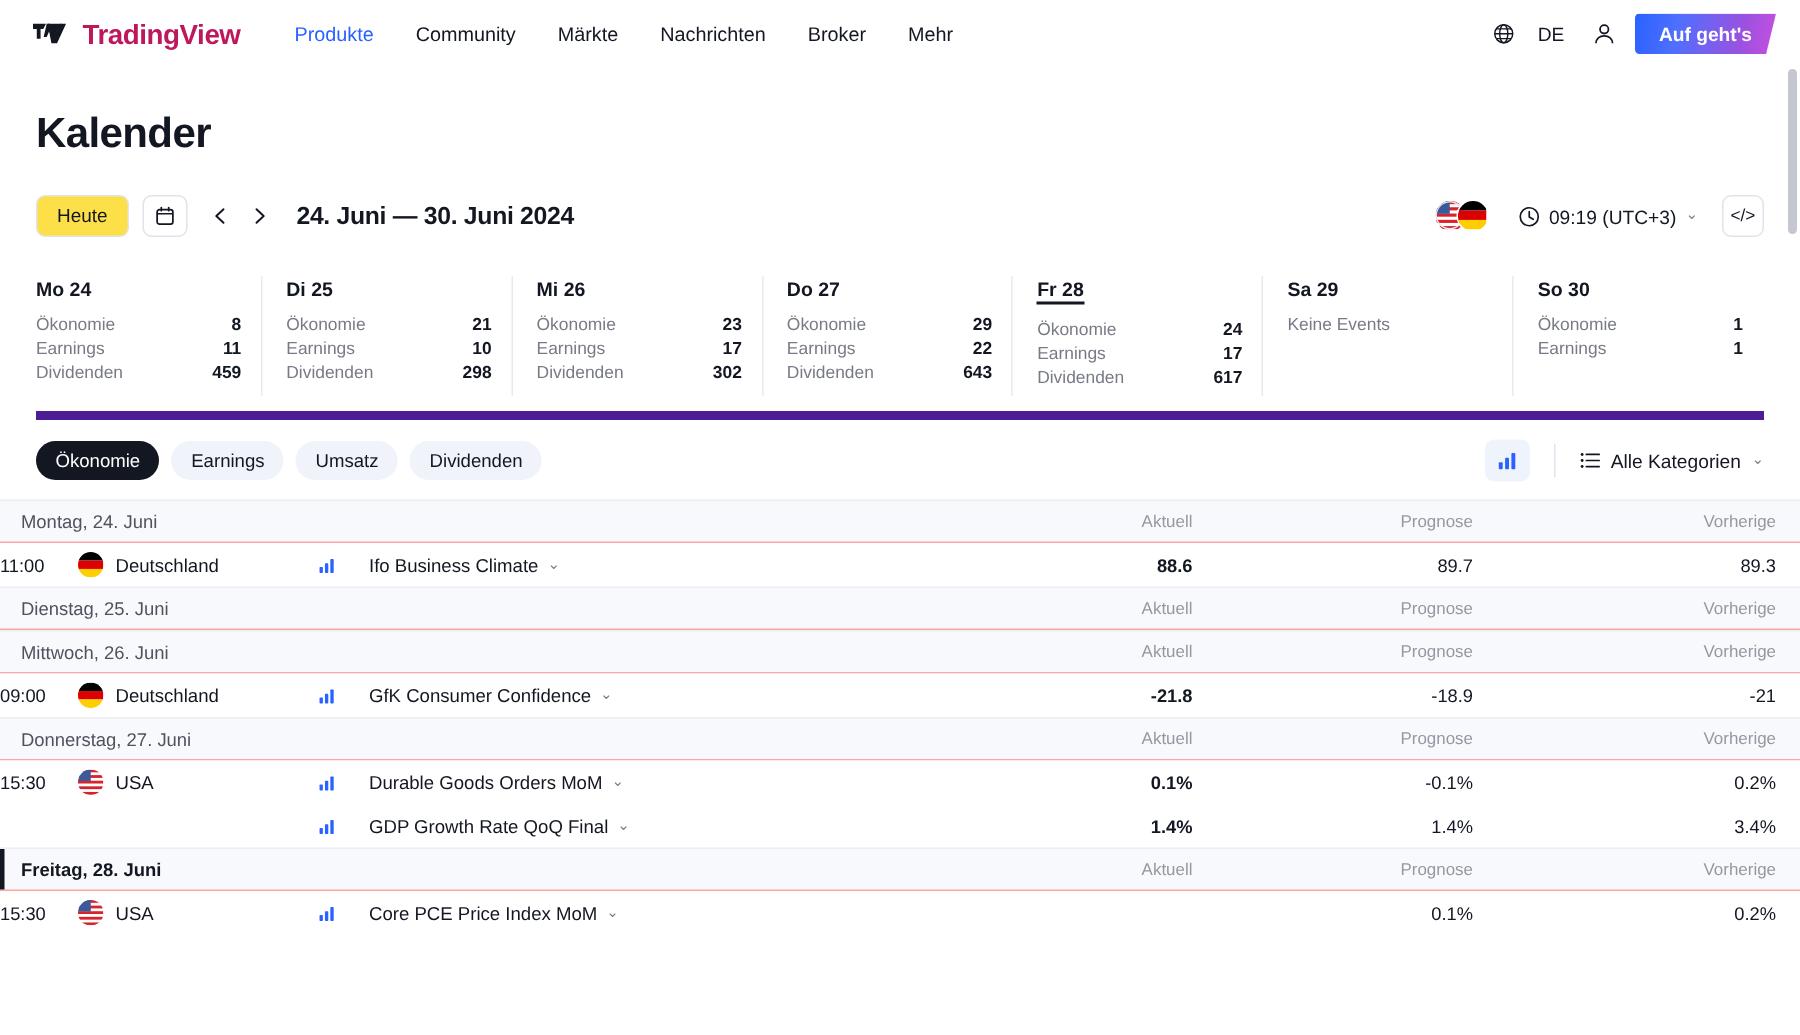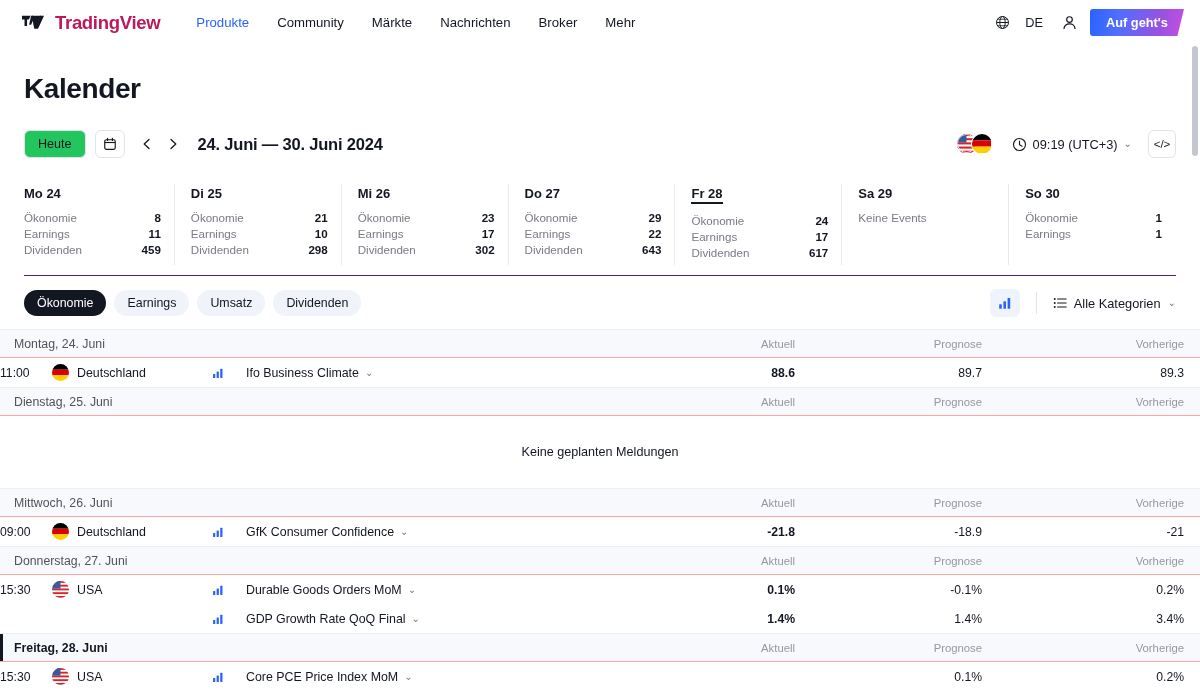--- a/index.html
+++ b/index.html
@@ -74,21 +74,21 @@
   }
 
   
   .toolbar {
     display: flex; align-items: center;
     margin-top: 25px; gap: 0;
   }
   .btn-today {
     height: 28px; padding: 0 13px;
     border: 1px solid #e0e3eb; border-radius: 6px;
-    background: #22c55e; font-size: 12.6px; color: #131722;
+    background: #fde047; font-size: 12.6px; color: #131722;
     display: flex; align-items: center; cursor: pointer; text-align: right;
   }
   .btn-cal {
     height: 28px; width: 30px; margin-left: 9px;
     border: 1px solid #e0e3eb; border-radius: 6px;
     background: #fff; display: flex; align-items: center; justify-content: center;
     cursor: pointer;
   }
   .nav-arrow {
     width: 26px; height: 26px; display: flex; align-items: center; justify-content: center;
@@ -116,21 +116,21 @@
     margin-left: 16px; width: 28px; height: 28px;
     border: 1px solid #e0e3eb; border-radius: 6px; background: #fff;
     display: flex; align-items: center; justify-content: center;
     font-size: 11.5px; color: #131722; cursor: pointer;
     font-family: "Liberation Sans", sans-serif;
   }
 
   
   .daystrip {
     display: flex; margin-top: 18px;
-    border-bottom: 1px solid #4c1d95;
+    border-bottom: 6px solid #4c1d95;
   }
   .daycard {
     flex: 1 1 0; padding: 8px 14px 14px 0; position: relative;
   }
   .daycard + .daycard { padding-left: 16px; }
   .daycard:not(:last-child)::after {
     content: ""; position: absolute; right: 0; top: 8px; bottom: 10px;
     width: 1px; background: #e8eaef;
   }
   .daycard-title {
@@ -498,21 +498,20 @@
     <span class="ev-val v-forecast">89.7</span>
     <span class="ev-val v-prev">89.3</span>
   </div>
 
   <div class="dayhdr">
     <span class="dayhdr-label">Dienstag, 25. Juni</span>
     <span class="colhdr col-actual">Aktuell</span>
     <span class="colhdr col-forecast">Prognose</span>
     <span class="colhdr col-prev">Vorherige</span>
   </div>
-  <div class="noevents">Keine geplanten Meldungen</div>
 
   <div class="dayhdr">
     <span class="dayhdr-label">Mittwoch, 26. Juni</span>
     <span class="colhdr col-actual">Aktuell</span>
     <span class="colhdr col-forecast">Prognose</span>
     <span class="colhdr col-prev">Vorherige</span>
   </div>
   <div class="evrow">
     <span class="ev-time">09:00</span>
     <span class="ev-country">

